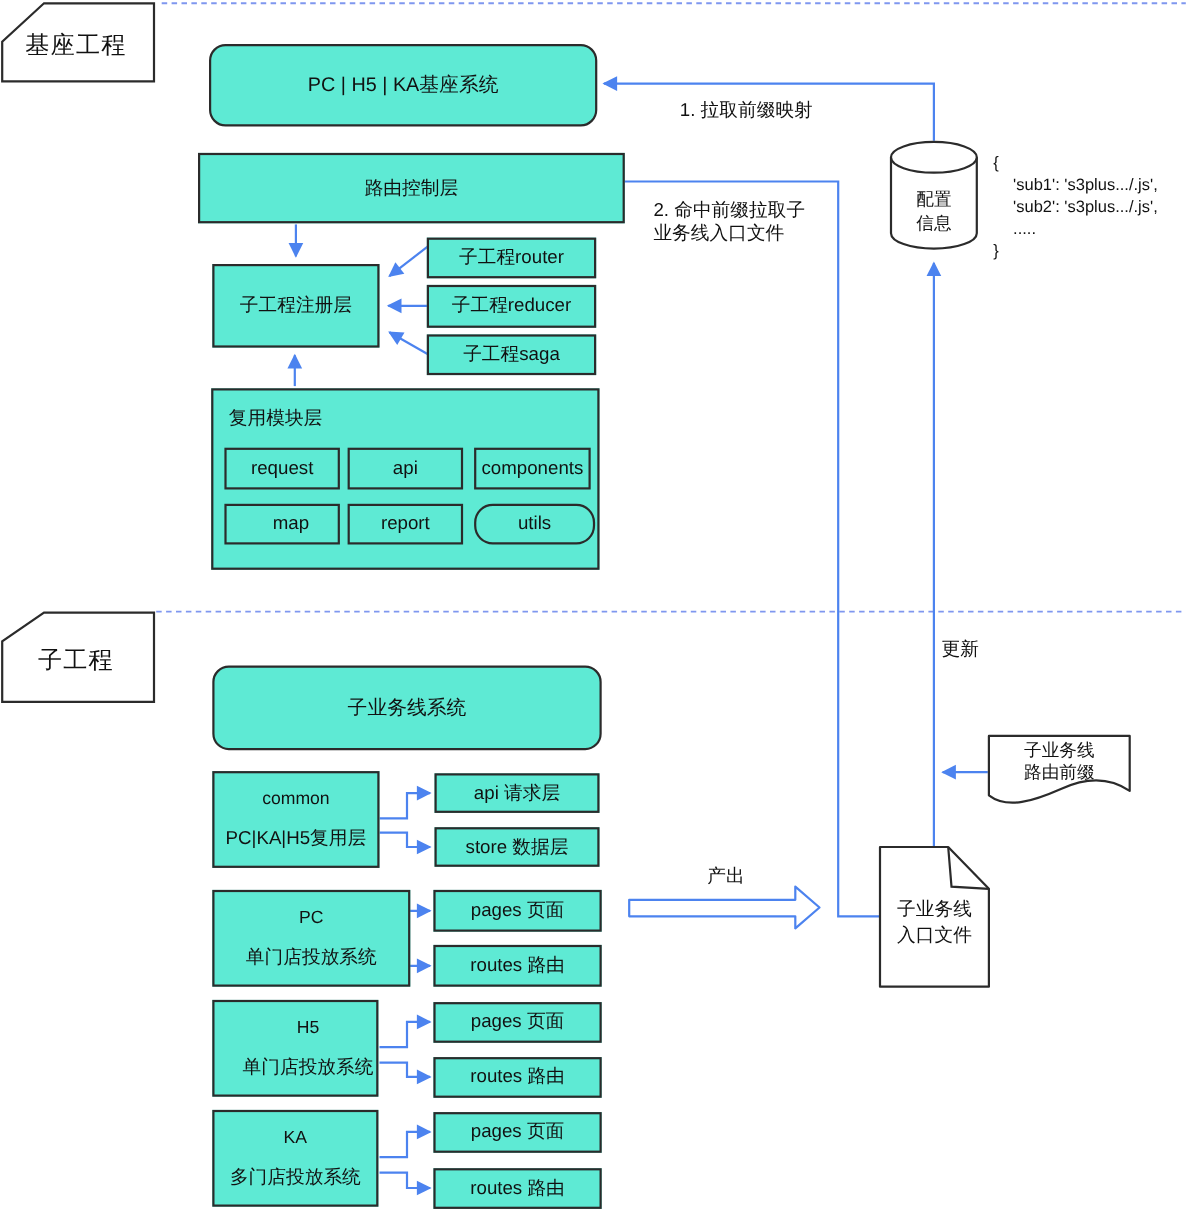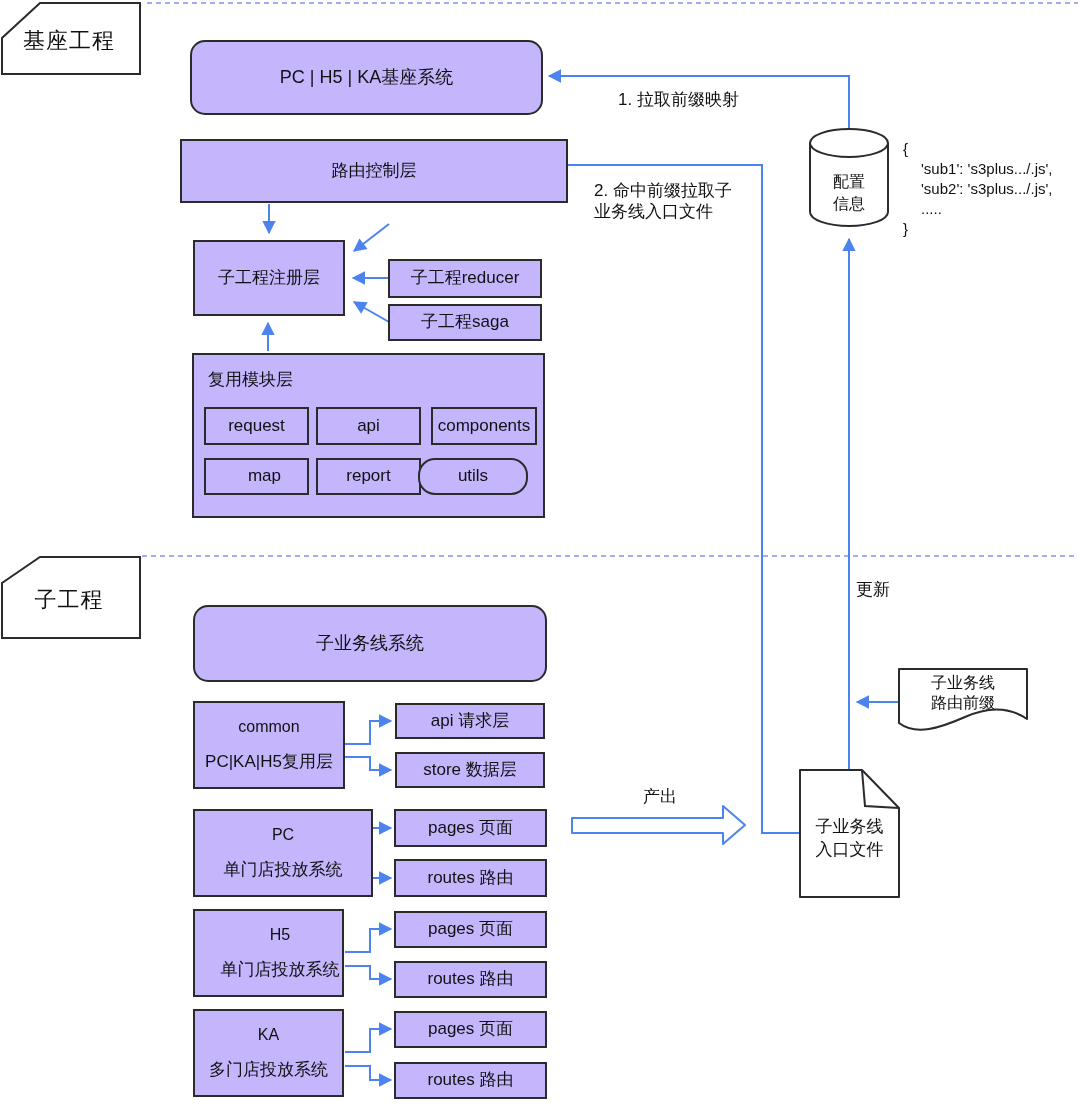--- a/index.html
+++ b/index.html
@@ -1,19 +1,19 @@
 <!DOCTYPE html>
 <html><head>
 <meta charset="utf-8">
 <style>
   html,body{margin:0;padding:0;background:#fff;}
   .canvas{position:relative;width:1080px;height:1108px;background:#fff;overflow:hidden;
           font-family:"Liberation Sans",sans-serif;color:#111;}
   .layer{position:absolute;left:0;top:0;}
-  .box{position:absolute;box-sizing:border-box;border:2px solid #2b2b2b;background:#c4b5fd;
+  .box{position:absolute;box-sizing:border-box;border:2px solid #2b2b2b;background:#5eead4;
        display:flex;align-items:center;justify-content:center;font-size:17px;line-height:1.2;}
   .rounded{border-radius:15px;font-size:18px;}
   .two-line{flex-direction:column;gap:16px;}
   .two-line .name{font-size:16px;}
   .two-line .subtitle{font-size:17px;}
   .reuse{display:block;}
   .reuse-title{position:absolute;left:14px;top:15px;font-size:17px;}
   .lbl{position:absolute;font-size:17px;line-height:21px;white-space:nowrap;}
   .tag-text{position:absolute;width:126px;text-align:center;font-size:22px;letter-spacing:1px;}
   .center2{text-align:center;white-space:nowrap;}
@@ -70,31 +70,32 @@
 
     <path d="M572,818 L723,818 L723,806 L745,825 L723,844 L723,833 L572,833 Z" fill="#fff" stroke="#4c83ef" stroke-width="2" stroke-linejoin="round"></path>
   </svg>
 
   <div class="tag-text" style="left:6px;top:26px;">基座工程</div>
   <div class="tag-text" style="left:6px;top:585px;">子工程</div>
 
   <div class="box rounded" style="left:190px;top:40px;width:353px;height:75px;">PC | H5 | KA基座系统</div>
   <div class="box" style="left:180px;top:139px;width:388px;height:64px;">路由控制层</div>
   <div class="box" style="left:193px;top:240px;width:152px;height:76px;">子工程注册层</div>
+  <div class="box" style="left:388px;top:216px;width:154px;height:37px;">子工程router</div>
   <div class="box" style="left:388px;top:259px;width:154px;height:39px;">子工程reducer</div>
   <div class="box" style="left:388px;top:304px;width:154px;height:37px;">子工程saga</div>
 
   <div class="box reuse" style="left:192px;top:353px;width:353px;height:165px;">
     <span class="reuse-title">复用模块层</span>
     <div class="box" style="left:10px;top:52px;width:105px;height:38px;">request</div>
     <div class="box" style="left:122px;top:52px;width:105px;height:38px;">api</div>
     <div class="box" style="left:237px;top:52px;width:106px;height:38px;">components</div>
     <div class="box" style="left:10px;top:103px;width:105px;height:37px;padding-left:16px;">map</div>
     <div class="box" style="left:122px;top:103px;width:105px;height:37px;">report</div>
-    <div class="box" style="left:224px;top:103px;width:110px;height:37px;border-radius:17px;">utils</div>
+    <div class="box" style="left:237px;top:103px;width:110px;height:37px;border-radius:17px;">utils</div>
   </div>
 
   <div class="cfg" style="left:811px;top:171px;">
     <span class="blockline">配置</span>
     <span class="blockline">信息</span>
   </div>
   <div class="json" style="left:903px;top:139px;">
     <span class="blockline">{</span>
     <span class="blockline ind">'sub1': 's3plus.../.js',</span>
     <span class="blockline ind">'sub2': 's3plus.../.js',</span>

